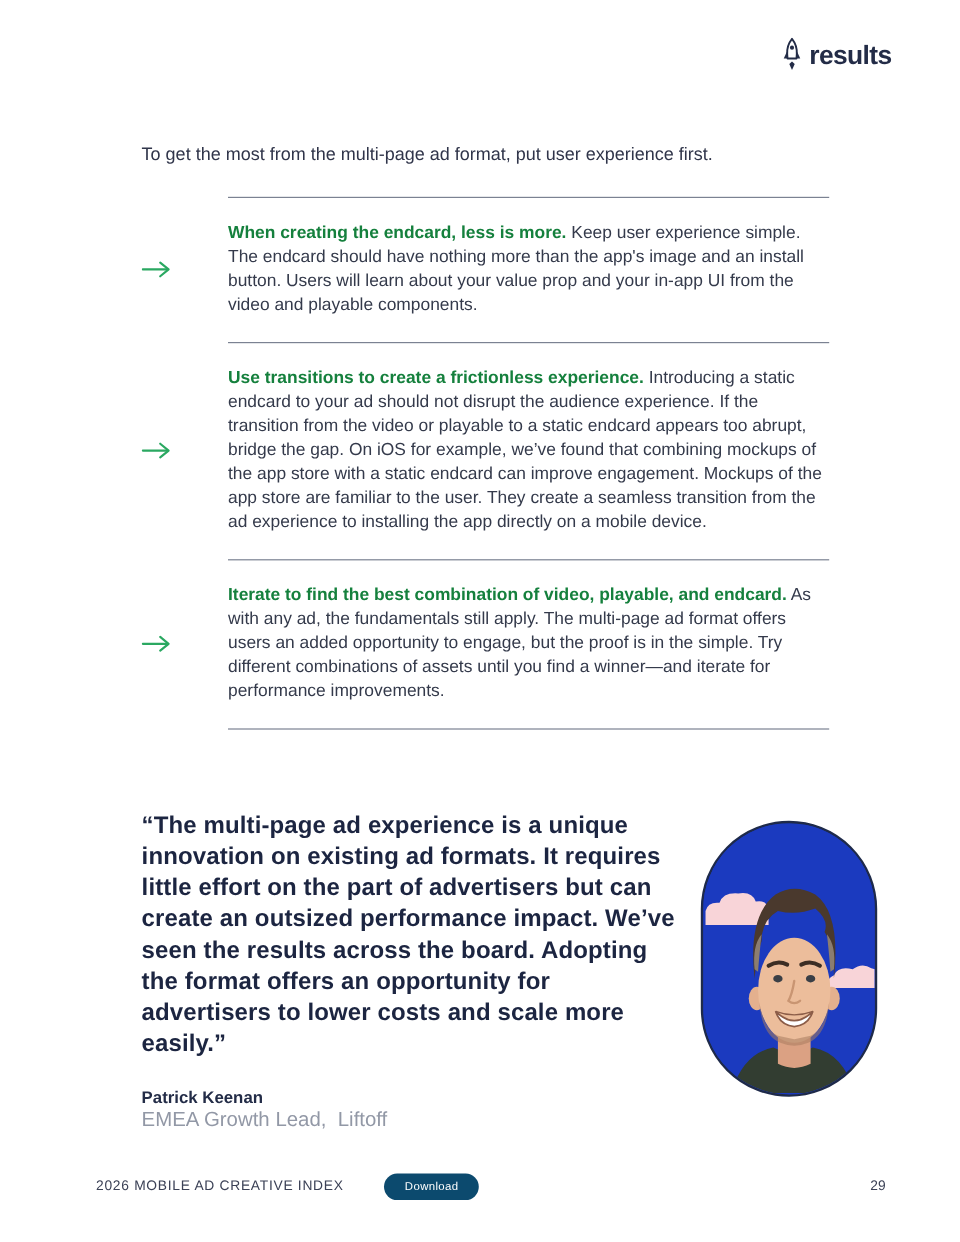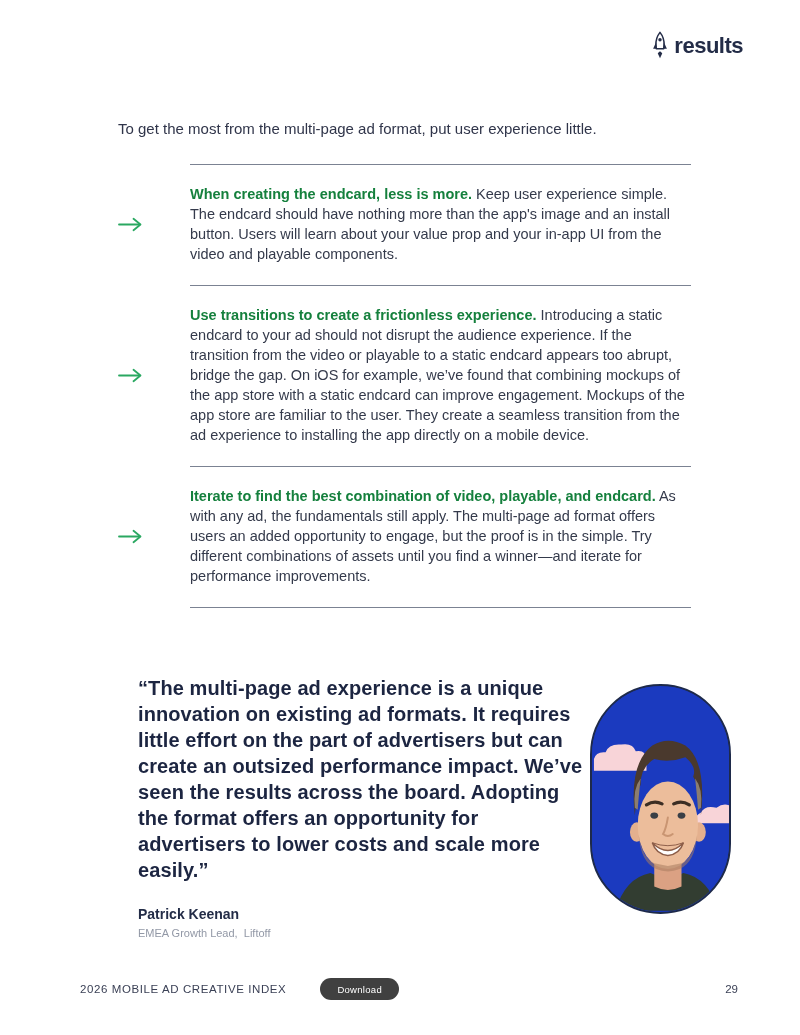--- a/index.html
+++ b/index.html
@@ -18,35 +18,35 @@
   .tips{width:573px;}
   .tip{display:flex;align-items:center;}
   .tip-arrow{width:72px;flex:0 0 72px;display:flex;align-items:center;}
   .tip-body{flex:1;border-top:1.5px solid #7b8292;padding:19px 0 21px 0;}
   .tip-text{margin:0;font-size:14.5px;line-height:20px;color:#343a4b;}
   .tip-text strong{color:#15803d;font-weight:700;}
   .end-rule{margin-left:72px;border-top:1.5px solid #7b8292;height:0;}
 
   
   .quote-section{position:absolute;left:118px;top:675px;width:613px;display:flex;}
-  .quote-col{width:452px;flex:0 0 452px;margin-left:20px;}
+  .quote-col{width:452px;flex:0 0 452px;}
   .quote-text{margin:0;font-size:20px;font-weight:700;color:#1c2541;line-height:26px;letter-spacing:0.1px;}
   .author{margin-top:22px;}
   .author-name{font-size:14px;font-weight:700;color:#232c47;line-height:19px;}
-  .author-role{font-size:11px;color:#9298a6;line-height:18px;}
+  .author-role{font-size:17px;color:#9298a6;line-height:18px;}
 
   
   .portrait{margin-left:auto;width:147px;height:230px;border-radius:74px;background:#1b3abf;
             border:2px solid #1e2a4a;overflow:hidden;box-sizing:border-box;margin-top:9px;}
   .portrait svg{display:block;}
 
   
   .footer{position:absolute;left:80px;right:62px;top:976px;height:26px;display:flex;align-items:center;}
   .footer-label{font-size:11.5px;letter-spacing:0.6px;color:#3b4156;}
-  .download-btn{margin-left:34px;background:#404040;color:#ffffff;border:none;border-radius:12px;
+  .download-btn{margin-left:34px;background:#0c4a6e;color:#ffffff;border:none;border-radius:12px;
                 height:22px;padding:0 17px;font-size:9.5px;font-family:"Liberation Sans",sans-serif;
                 letter-spacing:0.3px;cursor:pointer;display:flex;align-items:center;}
   .page-num{margin-left:auto;font-size:11.5px;color:#3b4156;}
 </style>
 </head>
 <body>
 
 <div class="page">
 
   <div class="logo">
@@ -56,21 +56,21 @@
         <circle cx="12" cy="9.6" r="1.9" fill="#232c47"></circle>
         <path d="M7.7 12.5 L4.4 19.6 L7.9 19.6 Z" fill="#232c47"></path>
         <path d="M16.3 12.5 L19.6 19.6 L16.1 19.6 Z" fill="#232c47"></path>
         <path d="M12 22.3 L9.5 24.6 L12 30.2 L14.5 24.6 Z" fill="#232c47"></path>
       </svg>
     </span>
     <span class="logo-text">results</span>
   </div>
 
   <div class="content">
-    <p class="intro">To get the most from the multi-page ad format, put user experience little.</p>
+    <p class="intro">To get the most from the multi-page ad format, put user experience first.</p>
 
     <div class="tips">
 
       <div class="tip">
         <div class="tip-arrow">
           <svg width="26" height="15" viewBox="0 0 26 15">
             <path d="M1 7.5 H21.5" stroke="#2aa861" stroke-width="1.8" stroke-linecap="round" fill="none"></path>
             <path d="M15.5 1.8 L22.5 7.5 L15.5 13.2" stroke="#2aa861" stroke-width="1.8" stroke-linecap="round" stroke-linejoin="round" fill="none"></path>
           </svg>
         </div>

